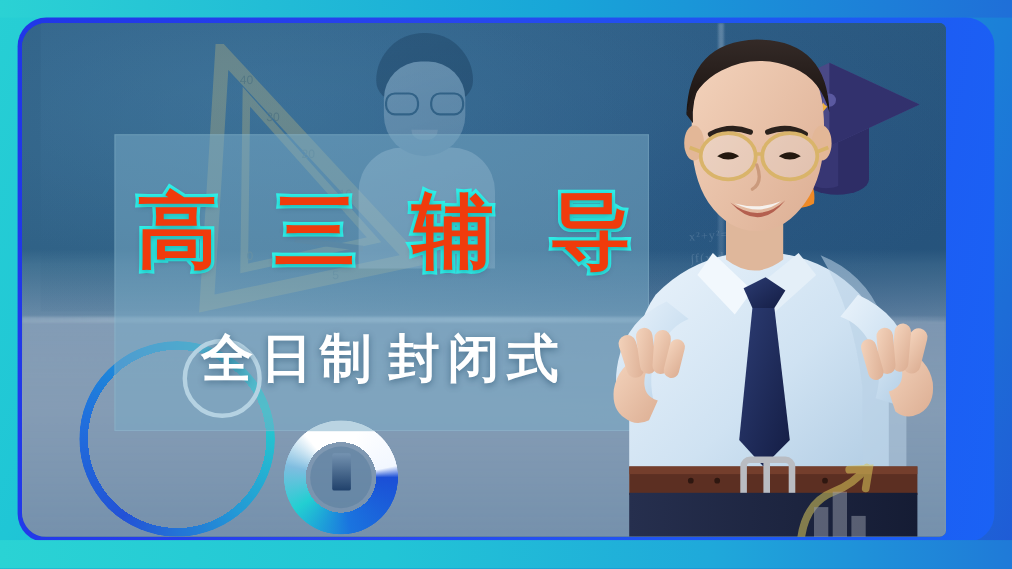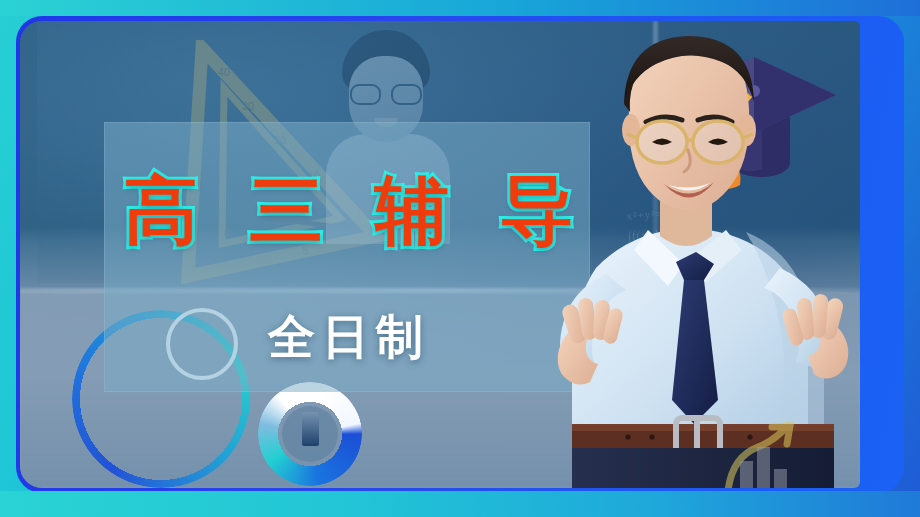--- a/index.html
+++ b/index.html
@@ -146,21 +146,20 @@
   .headline span{ display:inline-block; }
 
   .subline{
     position:absolute; left:104px; top:282px; width:450px;
     display:flex; justify-content:center; gap:8px; align-items:center;
     font-size:47px; line-height:1; font-weight:bold;
     font-family:"DejaVu Sans", sans-serif;
     color:#ffffff;
     text-shadow:0 2px 7px rgba(10,50,80,.45);
     white-space:pre;
-    margin-top:10px;
   }
   .subline .grp{ letter-spacing:7px; }
 
   
   .watermark{
     position:absolute; left:690px; top:400px; width:92px; height:92px;
     opacity:.55;
   }
 
   
@@ -340,19 +339,20 @@
 
       <div class="headline">
         <span>高</span>
         <span>三</span>
         <span>辅</span>
         <span>导</span>
       </div>
 
       <div class="subline">
         <span class="grp">全日制</span>
+        <span class="grp">封闭式</span>
       </div>
 
     </div>
   </div>
 
   <div id="bottom-band"></div>
 </div>
 
 </body></html>

